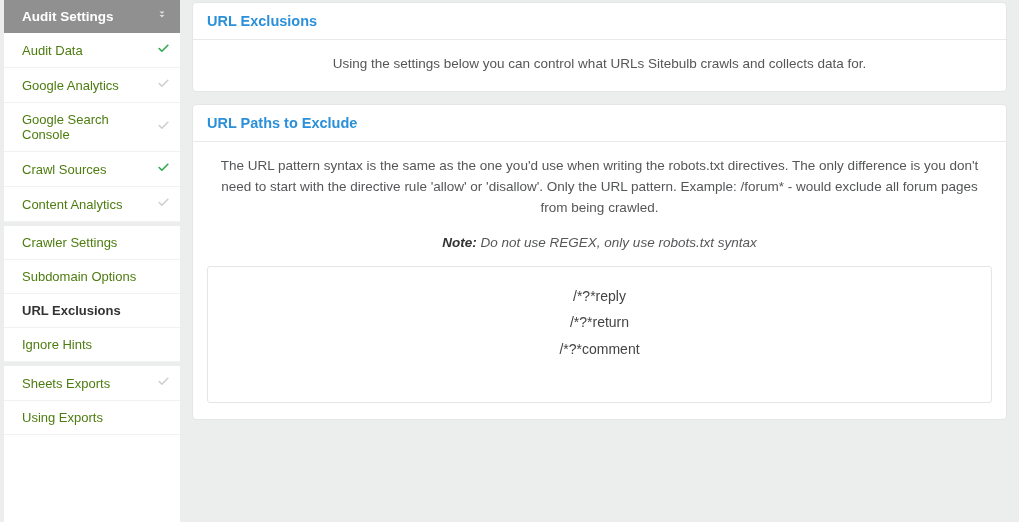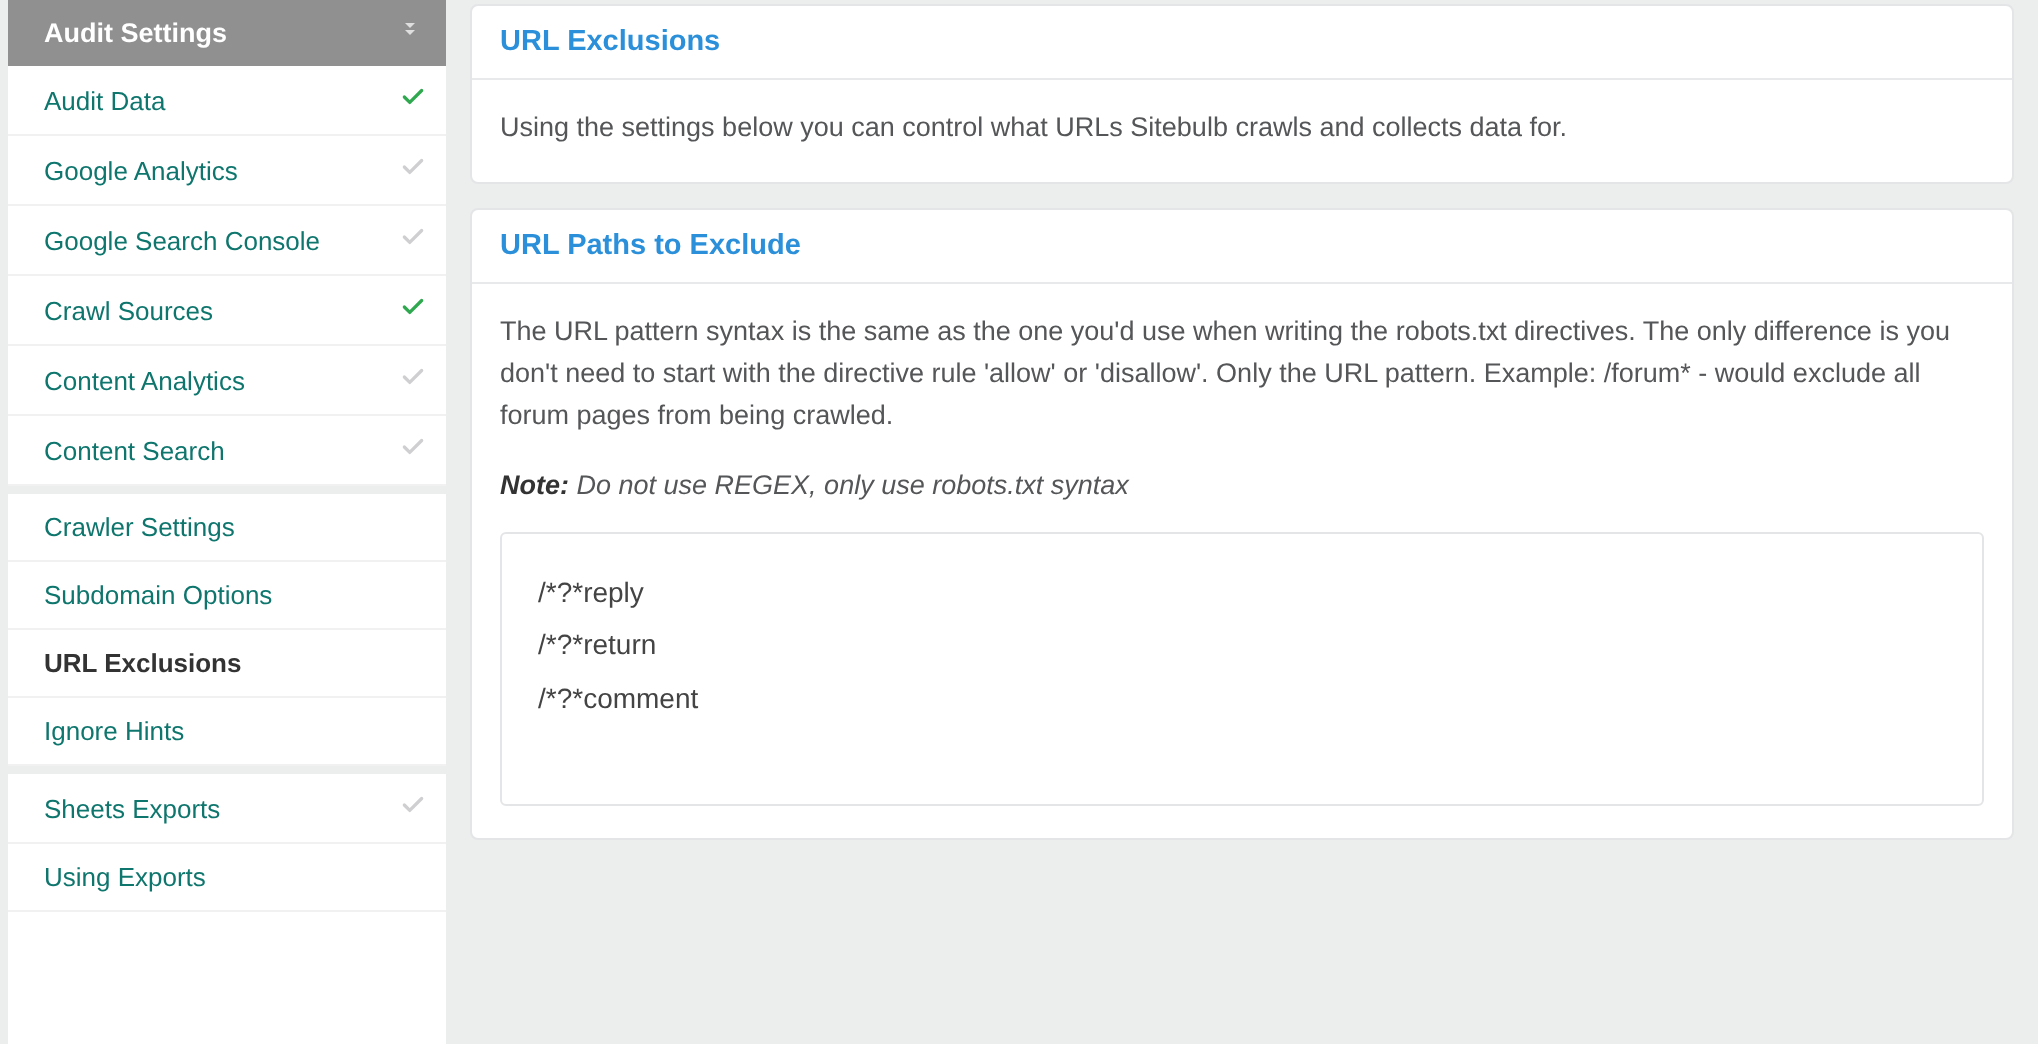--- a/index.html
+++ b/index.html
@@ -9,21 +9,21 @@
     }
     body {
       font-family: "Segoe UI", Tahoma, Geneva, Verdana, sans-serif;
       background: #eceded;
       width: 1019px;
       height: 522px;
       overflow: hidden;
       display: flex;
     }
     .sidebar {
-      width: 219px;
+      width: 176px;
       background: #fff;
       margin-left: 4px;
     }
     .sidebar-header {
       background: #909091;
       color: #fff;
       font-weight: 700;
       font-size: 13.5px;
       padding: 9px 12px 9px 18px;
       display: flex;
@@ -31,21 +31,21 @@
       align-items: center;
     }
     .sidebar-header .chev {
       font-size: 12px;
       opacity: 0.7;
     }
     .sidebar-item {
       background: #fff;
       padding: 9px 10px 9px 18px;
       font-size: 13px;
-      color: #0f766e;
+      color: #4d7c0f;
       border-bottom: 1px solid #f1f1f1;
       display: flex;
       justify-content: space-between;
       align-items: center;
       cursor: pointer;
     }
     .sidebar-item.active {
       font-weight: 700;
       color: #333;
     }
@@ -83,20 +83,21 @@
       border-bottom: 1px solid #e8e9eb;
       font-size: 14.5px;
       font-weight: 700;
       color: #2b90d9;
     }
     .card-body {
       padding: 14px 14px 16px 14px;
       font-size: 13.5px;
       color: #555658;
       line-height: 1.55;
+      text-align: center;
     }
     .card-body p {
       margin-bottom: 14px;
     }
     .card-body p:last-of-type {
       margin-bottom: 12px;
       font-style: italic;
     }
     .note-bold {
       font-weight: 700;
@@ -151,26 +152,20 @@
           </svg></span>
       </div>
       <div class="sidebar-item">
         <span>Crawl Sources</span>
         <span class="check-green"><svg viewBox="0 0 24 24">
             <path d="M20 6L9 17l-5-5" stroke-width="3" fill="none" stroke-linecap="round" stroke-linejoin="round"></path>
           </svg></span>
       </div>
       <div class="sidebar-item">
         <span>Content Analytics</span>
-        <span class="check-gray"><svg viewBox="0 0 24 24">
-            <path d="M20 6L9 17l-5-5" stroke-width="3" fill="none" stroke-linecap="round" stroke-linejoin="round"></path>
-          </svg></span>
-      </div>
-      <div class="sidebar-item">
-        <span>Content Search</span>
         <span class="check-gray"><svg viewBox="0 0 24 24">
             <path d="M20 6L9 17l-5-5" stroke-width="3" fill="none" stroke-linecap="round" stroke-linejoin="round"></path>
           </svg></span>
       </div>
       <div class="sidebar-group-sep"></div>
       <div class="sidebar-item">
         <span>Crawler Settings</span>
       </div>
       <div class="sidebar-item">
         <span>Subdomain Options</span>

